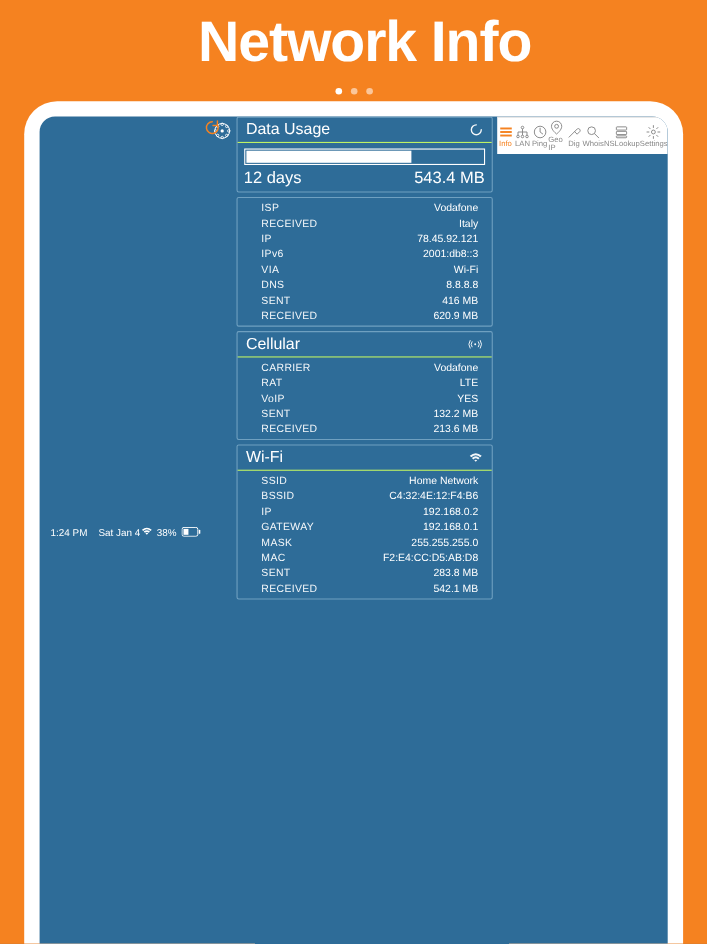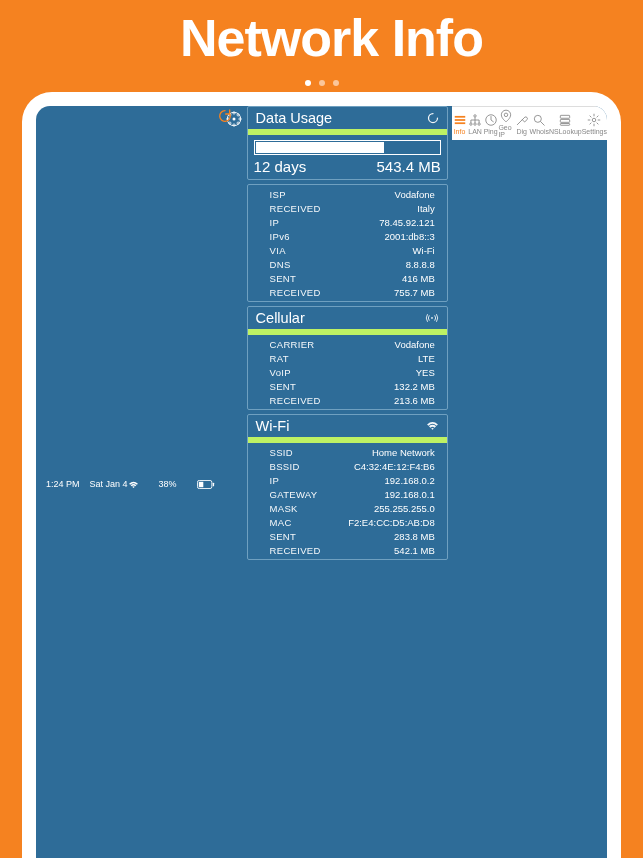--- a/index.html
+++ b/index.html
@@ -56,21 +56,21 @@
   }
   .status-bar {
     display: flex;
     justify-content: space-between;
     align-items: center;
     padding: 4px 10px 0 10px;
     color: #fff;
     font-size: 9px;
     font-weight: 500;
   }
-  .status-right { display: flex; align-items:flex-end; gap:20px; }
+  .status-right { display: flex; align-items:flex-start; gap:4px; }
   .nav-bar {
     position: relative;
     height: 26px;
     display: flex;
     align-items: center;
     justify-content: center;
   }
   .refresh-btn {
     position: absolute; right: 10px; top: 2px;
     color: #f58220; font-size: 16px;
@@ -83,21 +83,21 @@
   .section {
     border: 1px solid #6fa0c0;
     border-radius: 2px;
     margin-bottom: 4px;
   }
   .section-header {
     display: flex;
     justify-content: space-between;
     align-items: center;
     padding: 3px 8px;
-    border-bottom: 6px solid #bef264;
+    border-bottom: 1px solid #bef264;
     color: #fff;
     text-align: center;
   }
   .section-header .title {
     font-size: 14.5px;
     font-weight: 400;
   }
   .section-header .hicon { font-size: 11px; opacity: .95; }
   .usage-body {
     padding: 5px 6px 4px 6px;
@@ -261,21 +261,21 @@
             <div class="row">
               <span class="k">DNS</span>
               <span class="v">8.8.8.8</span>
             </div>
             <div class="row">
               <span class="k">SENT</span>
               <span class="v">416 MB</span>
             </div>
             <div class="row">
               <span class="k">RECEIVED</span>
-              <span class="v">755.7 MB</span>
+              <span class="v">620.9 MB</span>
             </div>
           </div>
       </div>
 
       <div class="section">
         <div class="section-header">
           <span class="title">Cellular</span>
           <span class="hicon">
             <svg width="14" height="10" viewBox="0 0 24 16">
                 <path d="M4 2 Q0 8 4 14 M7 4 Q4 8 7 12 M17 4 Q20 8 17 12 M20 2 Q24 8 20 14" fill="none" stroke="#fff" stroke-width="1.5" stroke-linecap="round"></path>

